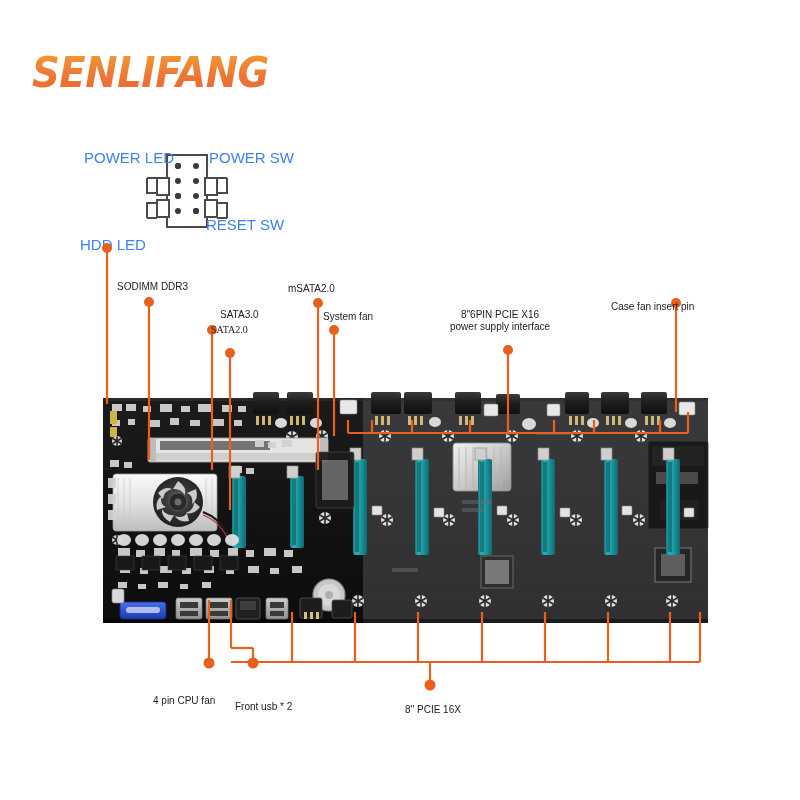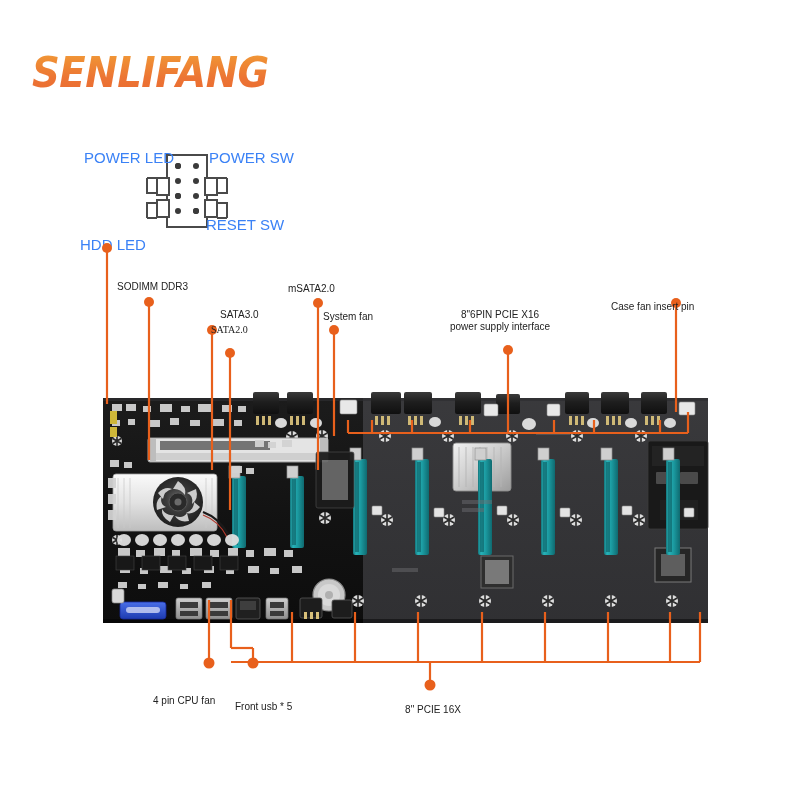--- a/index.html
+++ b/index.html
@@ -611,19 +611,19 @@
 
   <div class="lbl c" style="left:450px;top:309px;">
     <div>8"6PIN PCIE X16</div>
     <div>power supply interface</div>
   </div>
 
   <div class="lbl" style="left:611px;top:301px;">Case fan insert pin</div>
 
   <div class="lbl" style="left:110px;top:695px;margin-left:43px;">4 pin CPU fan</div>
 
-  <div class="lbl" style="left:235px;top:701px;">Front usb * 5</div>
+  <div class="lbl" style="left:235px;top:701px;">Front usb * 2</div>
 
   <div class="lbl c" style="left:358px;top:704px;width:150px;">
     <div>8" PCIE 16X</div>
   </div>
 
 </div>
 
 </body></html>

